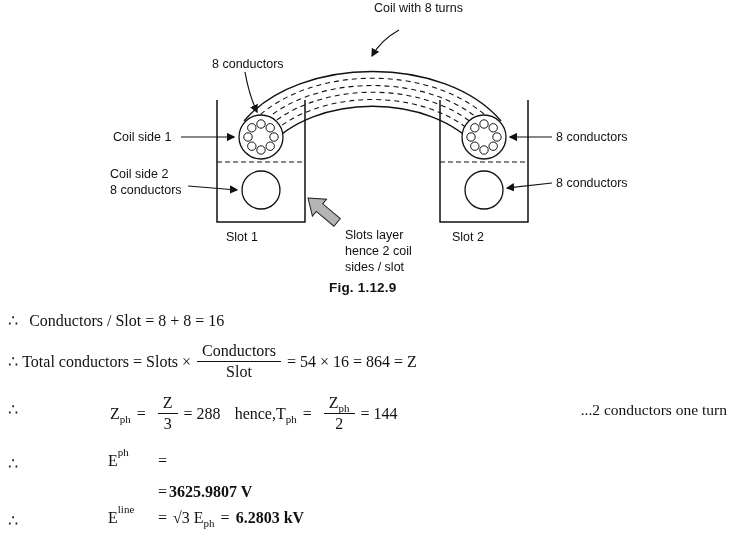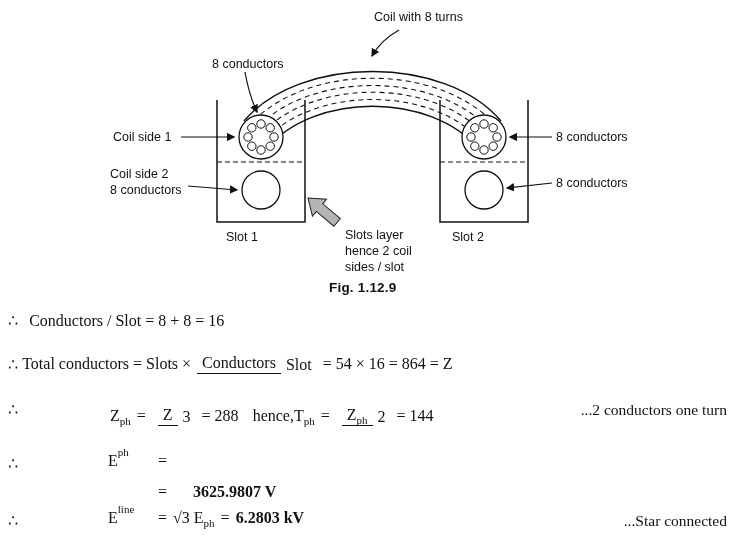--- a/index.html
+++ b/index.html
@@ -5,22 +5,22 @@
   html,body{margin:0;padding:0;background:#e8e8e8}
   #page{position:relative;width:733px;height:535px;background:#ffffff;color:#111;
         font-family:"Liberation Serif",serif;overflow:hidden}
   svg{position:absolute;left:0;top:0}
   .fig-label{position:absolute;font-family:"Liberation Sans",sans-serif;font-size:12.5px;
              line-height:16px;color:#111;white-space:nowrap}
   .two-line div{white-space:nowrap}
   .caption{font-weight:bold;font-size:13.5px;letter-spacing:.2px}
   .mrow{position:absolute;display:flex;align-items:center;font-size:16px;white-space:pre}
   .tsym{display:inline-block}
-  .frac{display:inline-flex;flex-direction:row;align-items:center;line-height:1.15;
-        margin:16px 6px;text-align:center}
+  .frac{display:inline-flex;flex-direction:column;align-items:center;line-height:1.15;
+        margin:4px 6px;text-align:center}
   .frac .num{padding:0 5px 1px;border-bottom:1.4px solid #111}
   .frac .den{padding:1px 5px 0}
   sub{font-size:11px;line-height:0}
   .eq{display:inline-block;margin:0 6px}
   .lhs{display:inline-flex;width:44px}
   .note{position:absolute;font-size:15.5px;white-space:nowrap}
   .b{font-weight:bold}
   .expr{white-space:pre}
 </style>
 </head>
@@ -92,21 +92,21 @@
       <path d="M245 72 Q 249 95 257 112" marker-end="url(#arr)"></path>
       <line x1="181" y1="137" x2="234" y2="137" marker-end="url(#arr)"></line>
       <line x1="188" y1="186" x2="237" y2="190" marker-end="url(#arr)"></line>
       <line x1="552" y1="137" x2="510" y2="137" marker-end="url(#arr)"></line>
       <line x1="552" y1="183" x2="507" y2="188" marker-end="url(#arr)"></line>
     </g>
 
     <path d="M0 0 L15 -11 L15 -5 L38 -5 L38 5 L15 5 L15 11 Z" transform="translate(308,198) rotate(40)" stroke="#222" stroke-width="1" fill="#b4b4b4"></path>
   </svg>
 
-  <div class="fig-label" style="left:374px;top:9px">Coil with 8 turns</div>
+  <div class="fig-label" style="left:374px;top:0">Coil with 8 turns</div>
   <div class="fig-label" style="left:212px;top:56px">8 conductors</div>
   <div class="fig-label" style="left:113px;top:129px">Coil side 1</div>
   <div class="fig-label two-line" style="left:110px;top:166px">
     <div>Coil side 2</div>
     <div>8 conductors</div>
   </div>
   <div class="fig-label" style="left:556px;top:129px">8 conductors</div>
   <div class="fig-label" style="left:556px;top:175px">8 conductors</div>
   <div class="fig-label" style="left:226px;top:229px">Slot 1</div>
   <div class="fig-label" style="left:452px;top:229px">Slot 2</div>
@@ -157,28 +157,27 @@
   <div class="mrow" style="left:8px;top:454px">
     <span class="tsym">∴</span>
   </div>
   <div class="mrow" style="left:108px;top:452px">
     <span class="lhs"><span>E</span><sub>ph</sub></span>
     <span class="eq">=</span>
   </div>
 
   <div class="mrow" style="left:158px;top:483px">
     <span>=</span>
-    <span class="b" style="margin-left:26px">3625.9807 V</span>
+    <span class="b" style="margin-left:2px">3625.9807 V</span>
   </div>
 
   <div class="mrow" style="left:8px;top:511px">
     <span class="tsym">∴</span>
   </div>
   <div class="mrow" style="left:108px;top:509px">
     <span class="lhs"><span>E</span><sub>line</sub></span>
     <span class="eq">=</span>
     <span class="expr"><span>√3 E</span><sub>ph</sub></span>
     <span class="eq">=</span>
     <span class="b">6.2803 kV</span>
   </div>
-  <div class="note" style="right:6px;top:512px">...Star connected</div>
 
 </div>
 
 </body></html>

